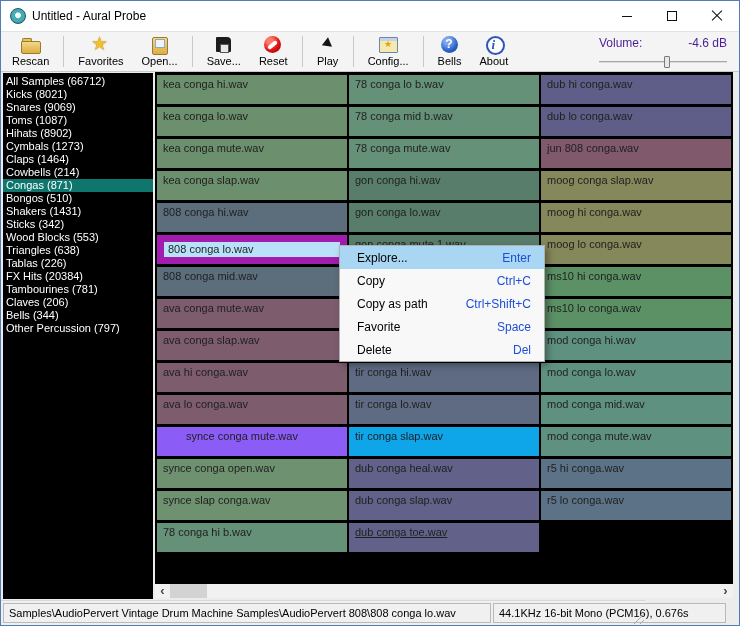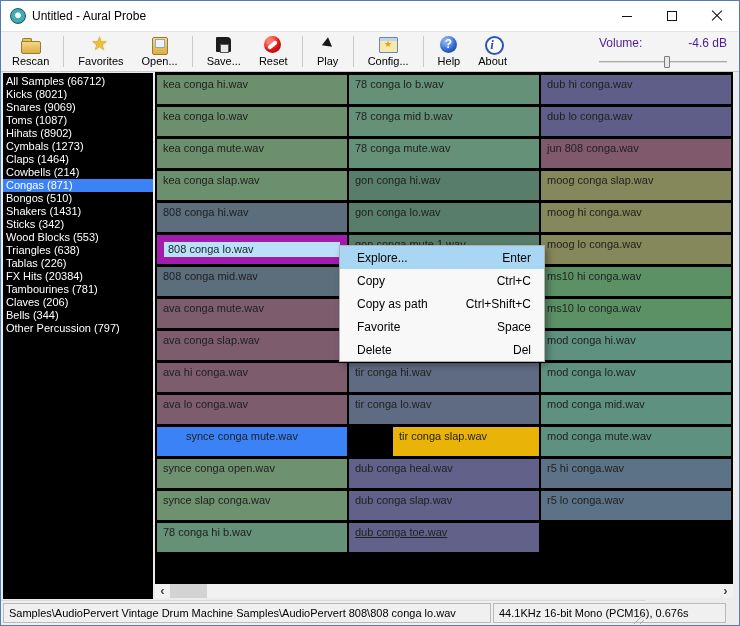--- a/index.html
+++ b/index.html
@@ -76,37 +76,37 @@
   .vol-track { position:absolute; left:0; right:0; top:5px; height:2px;
     background:#dcdcdc; border-top:1px solid #a8a8a8; }
   .vol-thumb { position:absolute; top:0; width:6px; height:12px; margin-left:-3px;
     background:#e8e8e8; border:1px solid #7a7a7a; border-radius:1px; }
 
   
   .sidebar { position:absolute; left:2px; top:72px; width:150px; height:526px;
     background:#000; overflow:hidden; padding-top:2px; }
   .sb-item { font-size:11px; line-height:13px; height:13px; color:#fff; padding-left:3px;
     white-space:nowrap; cursor:default; }
-  .sb-item.sel { background:#3b82f6; }
+  .sb-item.sel { background:#0f766e; }
 
   
   .grid { position:absolute; left:154px; top:71px; width:578px; height:512px;
     background:#000; display:flex; gap:2px; padding:3px 2px 0 2px; align-items:flex-start; }
   .g-col { flex:1 1 0; display:flex; flex-direction:column; gap:3px; min-width:0; }
   .g-cell { height:29px; flex:0 0 29px; font-size:11px; color:#1f1f1f; padding:3px 2px 0 6px;
     overflow:hidden; white-space:nowrap; cursor:default; }
   .g-cell.cell-sel { border:7px solid #a21caf; padding:1px 0 0 4px; }
 
   
   .context-menu { position:absolute; left:338px; top:244px; width:206px; z-index:20;
     background:#f8f8f8; border:1px solid #b0b0b0; box-shadow:3px 3px 7px rgba(0,0,0,0.35); }
   .menu-item { height:23px; display:flex; justify-content:space-between; align-items:center;
     padding:0 13px 0 17px; font-size:12px; color:#000; cursor:default;gap:31px; }
   .menu-item.hl { background:#a9d7f3; }
-  .mi-short { color:#000000; }
+  .mi-short { color:#1d4ed8; }
 
   
   .hscroll { position:absolute; left:154px; top:583px; width:578px; height:14px;
     background:#f1f1f1; display:flex; align-items:center; }
   .hs-arrow { width:15px; text-align:center; font-size:13px; line-height:14px; color:#444;
     font-weight:bold; flex:0 0 auto; }
   .hs-arrow.right { margin-left:auto; }
   .hs-thumb { width:37px; height:14px; background:#d3d3d3; flex:0 0 auto; }
 
   
@@ -171,21 +171,21 @@
           <span class="tb-label">Play</span>
         </div>
         <div class="tb-sep"></div>
         <div class="tb-btn">
           <span class="tbi config-icon"></span>
           <span class="tb-label">Config...</span>
         </div>
         <div class="tb-sep"></div>
         <div class="tb-btn">
           <span class="tbi help-icon"></span>
-          <span class="tb-label">Help</span>
+          <span class="tb-label">Bells</span>
         </div>
         <div class="tb-btn">
           <span class="tbi about-icon"></span>
           <span class="tb-label">About</span>
         </div>
       </div>
     <div class="volume-box">
       <div class="volume-row">
         <span>Volume:</span>
         <span>-4.6 dB</span>
@@ -228,38 +228,38 @@
         <div class="g-cell" style="background: rgb(108, 143, 109);">kea conga lo.wav</div>
         <div class="g-cell" style="background: rgb(108, 143, 109);">kea conga mute.wav</div>
         <div class="g-cell" style="background: rgb(108, 143, 109);">kea conga slap.wav</div>
         <div class="g-cell" style="background: rgb(92, 109, 124);">808 conga hi.wav</div>
         <div class="g-cell cell-sel" style="background: rgb(185, 226, 250);">808 conga lo.wav</div>
         <div class="g-cell" style="background: rgb(92, 109, 124);">808 conga mid.wav</div>
         <div class="g-cell" style="background: rgb(125, 92, 110);">ava conga mute.wav</div>
         <div class="g-cell" style="background: rgb(125, 92, 110);">ava conga slap.wav</div>
         <div class="g-cell" style="background: rgb(125, 92, 110);">ava hi conga.wav</div>
         <div class="g-cell" style="background: rgb(125, 92, 110);">ava lo conga.wav</div>
-        <div class="g-cell" style="background: #3b82f6; padding-left: 29px;">synce conga mute.wav</div>
+        <div class="g-cell" style="background: #8b5cf6; padding-left: 29px;">synce conga mute.wav</div>
         <div class="g-cell" style="background: rgb(110, 145, 112);">synce conga open.wav</div>
         <div class="g-cell" style="background: rgb(110, 145, 112);">synce slap conga.wav</div>
         <div class="g-cell" style="background: rgb(100, 145, 120);">78 conga hi b.wav</div>
       </div>
       <div class="g-col">
         <div class="g-cell" style="background: rgb(100, 145, 120);">78 conga lo b.wav</div>
         <div class="g-cell" style="background: rgb(100, 145, 120);">78 conga mid b.wav</div>
         <div class="g-cell" style="background: rgb(100, 145, 120);">78 conga mute.wav</div>
         <div class="g-cell" style="background: rgb(88, 126, 107);">gon conga hi.wav</div>
         <div class="g-cell" style="background: rgb(88, 126, 107);">gon conga lo.wav</div>
         <div class="g-cell" style="background: rgb(88, 126, 107);">gon conga mute 1.wav</div>
         <div class="g-cell" style="background: rgb(88, 126, 107);"></div>
         <div class="g-cell" style="background: rgb(88, 126, 107);"></div>
         <div class="g-cell" style="background: rgb(88, 126, 107);"></div>
         <div class="g-cell" style="background: rgb(94, 107, 131);">tir conga hi.wav</div>
         <div class="g-cell" style="background: rgb(94, 107, 131);">tir conga lo.wav</div>
-        <div class="g-cell" style="background: #eab308; margin-left: 44px;">tir conga slap.wav</div>
+        <div class="g-cell" style="background: #0ea5e9;">tir conga slap.wav</div>
         <div class="g-cell" style="background: rgb(97, 97, 137);">dub conga heal.wav</div>
         <div class="g-cell" style="background: rgb(97, 97, 137);">dub conga slap.wav</div>
         <div class="g-cell" style="background: rgb(97, 97, 137); text-decoration: underline;">dub conga toe.wav</div>
       </div>
       <div class="g-col">
         <div class="g-cell" style="background: rgb(94, 94, 136);">dub hi conga.wav</div>
         <div class="g-cell" style="background: rgb(94, 94, 136);">dub lo conga.wav</div>
         <div class="g-cell" style="background: rgb(129, 89, 109);">jun 808 conga.wav</div>
         <div class="g-cell" style="background: rgb(132, 136, 90);">moog conga slap.wav</div>
         <div class="g-cell" style="background: rgb(132, 136, 90);">moog hi conga.wav</div>

